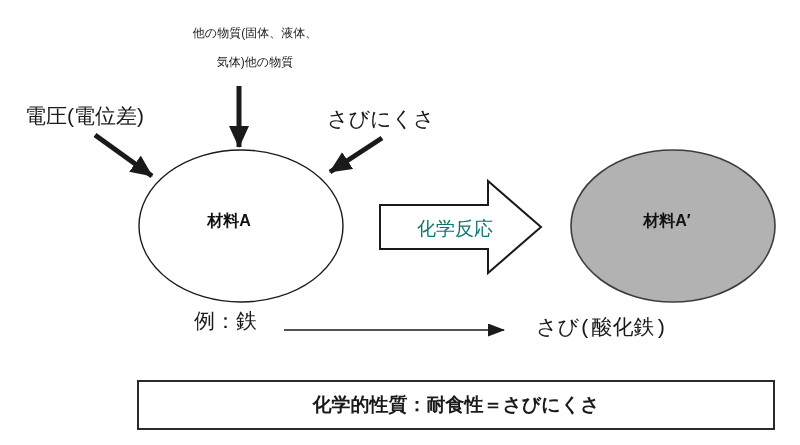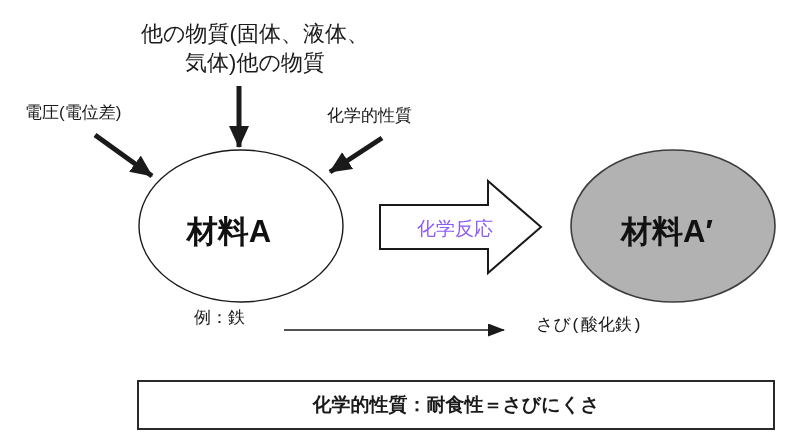--- a/index.html
+++ b/index.html
@@ -17,55 +17,55 @@
     overflow: hidden;
   }
   .layer {
     position: absolute;
     left: 0;
     top: 0;
   }
   .lbl {
     position: absolute;
     color: #1a1a1a;
-    font-size: 17px;
+    font-size: 21px;
     line-height: 1.2;
     white-space: nowrap;
   }
   .lbl-center {
     text-align: center;
     white-space: normal;
   }
   .contact-label {
     left: 105px;
     top: 19px;
     width: 300px;
     line-height: 29px;
-    font-size: 22px;
+    font-size: 12px;
   }
   .voltage-label { left: 25px;  top: 103px; }
   .light-label   { left: 327px; top: 106px; }
   .material-label {
     position: absolute;
     width: 176px;
     text-align: center;
-    font-size: 31px;
+    font-size: 16px;
     font-weight: bold;
     color: #111111;
   }
   .material-a-label       { left: 141px; top: 211px; }
   .material-a-prime-label { left: 573px; top: 211px; padding-left: 6px; }
   .reaction-label {
     position: absolute;
     left: 382px;
     top: 216px;
     width: 146px;
     text-align: center;
     font-size: 19px;
-    color: #8b5cf6;
+    color: #0f766e;
   }
   .example-before { left: 194px; top: 308px; }
   .example-after  { left: 536px; top: 316px; font-family: Liberation Mono, monospace; }
   .caption-box {
     position: absolute;
     left: 137px;
     top: 380px;
     width: 634px;
     height: 46px;
     border: 2px solid #2a2a2a;
@@ -107,21 +107,21 @@
     <ellipse cx="673" cy="226" rx="102" ry="76" fill="#b2b2b2" stroke="#3d3d3d" stroke-width="1.6"></ellipse>
 
     <line x1="284" y1="330" x2="504" y2="330" stroke="#1a1a1a" stroke-width="1.6" marker-end="url(#ah-small)"></line>
   </svg>
 
   <div class="lbl lbl-center contact-label">
     <div>他の物質(固体、液体、</div>
     <div>気体)他の物質</div>
   </div>
   <div class="lbl voltage-label">電圧(電位差)</div>
-  <div class="lbl light-label">化学的性質</div>
+  <div class="lbl light-label">さびにくさ</div>
 
   <div class="material-label material-a-label">材料A</div>
   <div class="reaction-label">化学反応</div>
   <div class="material-label material-a-prime-label">材料A′</div>
 
   <div class="lbl example-before">例：鉄</div>
   <div class="lbl example-after">さび(酸化鉄)</div>
 
   <div class="caption-box">
     <span class="caption-text">化学的性質：耐食性＝さびにくさ</span>

